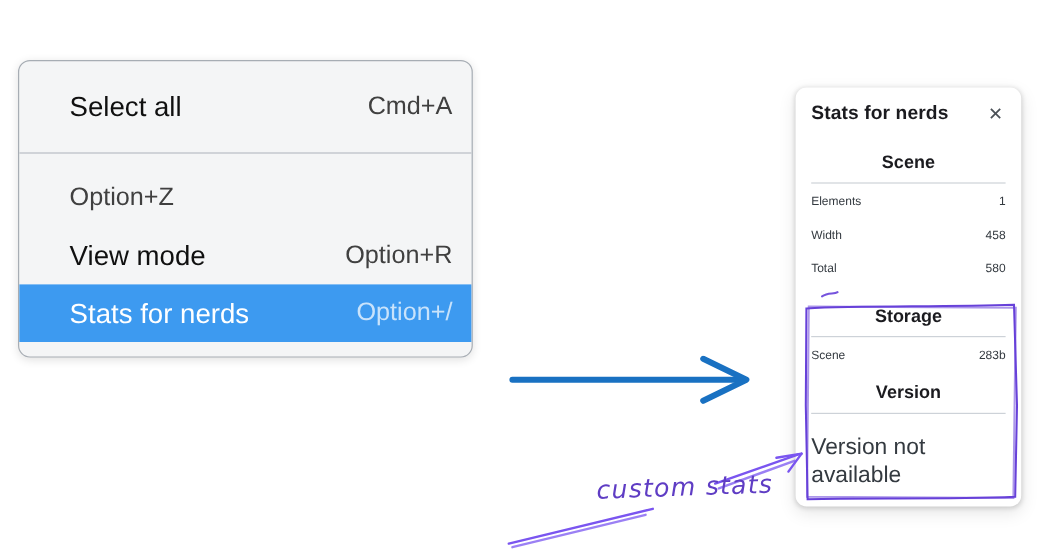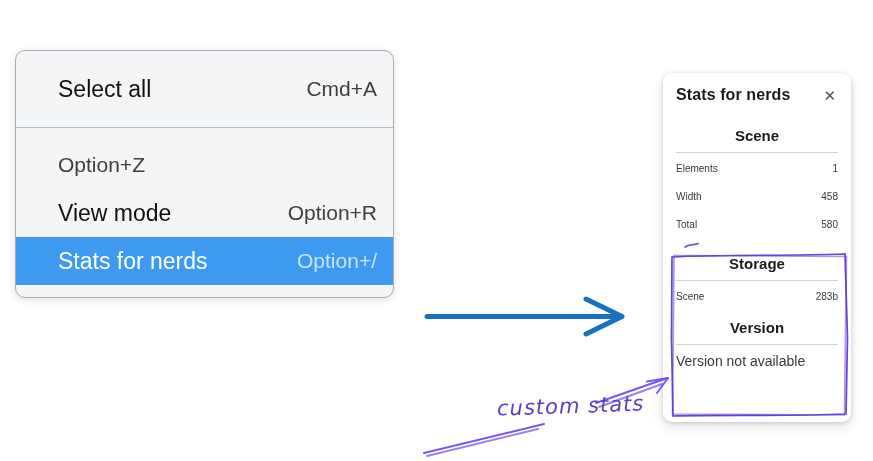--- a/index.html
+++ b/index.html
@@ -38,21 +38,21 @@
   .panel-title { font-weight:bold; font-size:16px; color:#1b1b1f; letter-spacing:0.1px; }
   .close-btn { font-size:15px; color:#4b5157; cursor:pointer; line-height:1;
                background:none; border:none; padding:2px; font-family:inherit; }
   .section-heading { text-align:center; font-weight:bold; font-size:15px; color:#1b1b1f; }
   .s1 .section-heading { margin-top:22px; }
   .s2 .section-heading { margin-top:16px;text-align:center; }
   .s3 .section-heading { margin-top:8px; }
   hr.sep { border:none; border-top:1px solid #cdd2d8; margin:8px 0 2px; }
   .stat-row { display:flex; justify-content:space-between; line-height:28px; font-size:10px; }
   .stat-row .stat-value { text-align:right; }
-  .version-note { margin-top:4px; line-height:24px; font-size:14px; }
+  .version-note { margin-top:16px; line-height:24px; font-size:19px; }
 
   
   .purple-box-svg { position:absolute; left:664px; top:238px; pointer-events:none; }
   .purple-arrows-svg { position:absolute; left:418px; top:368px; pointer-events:none; }
   .custom-stats-label {
     position:absolute; left:497px; top:394px;
     font-family:"DejaVu Sans", sans-serif; font-style:italic;
     font-size:21px; color:#5f3dc4; letter-spacing:1px;
     transform:rotate(-2deg); white-space:nowrap;
   }

